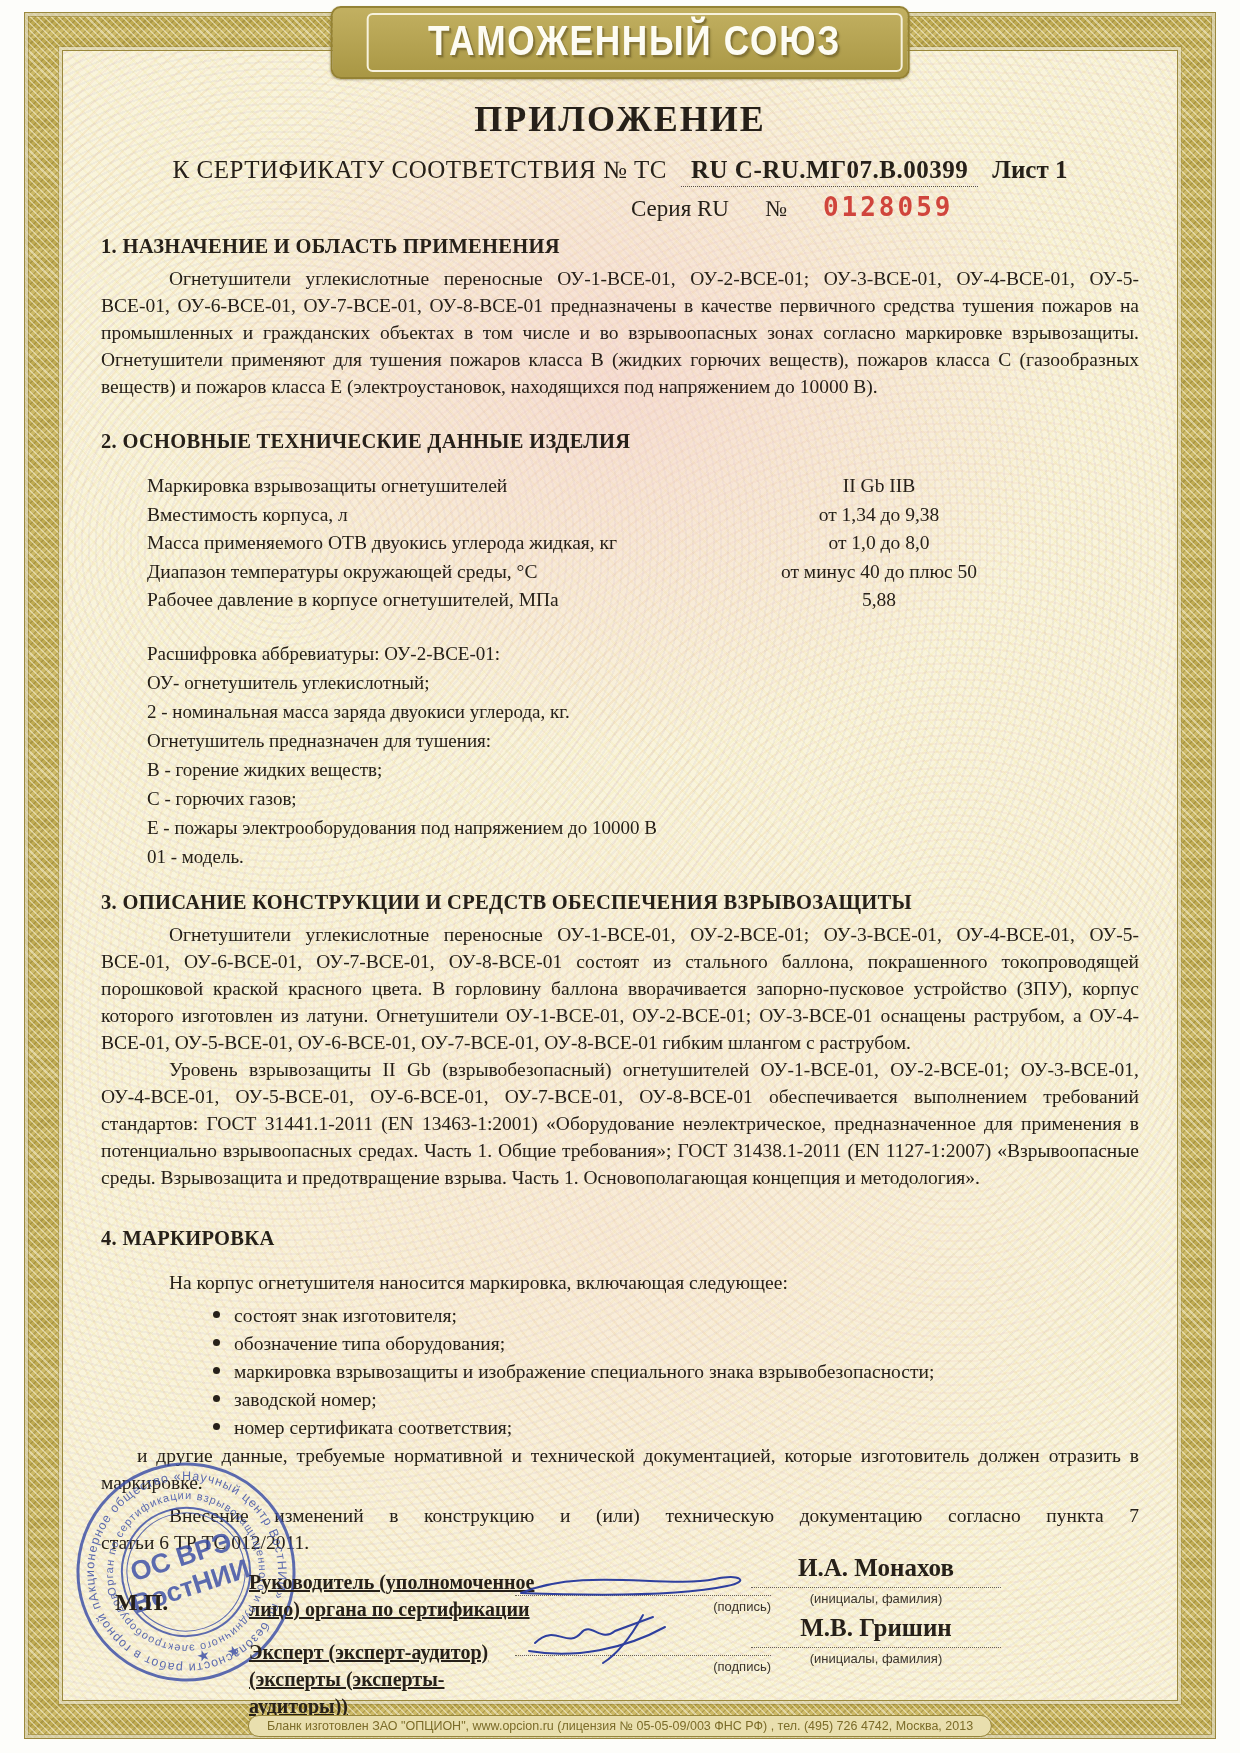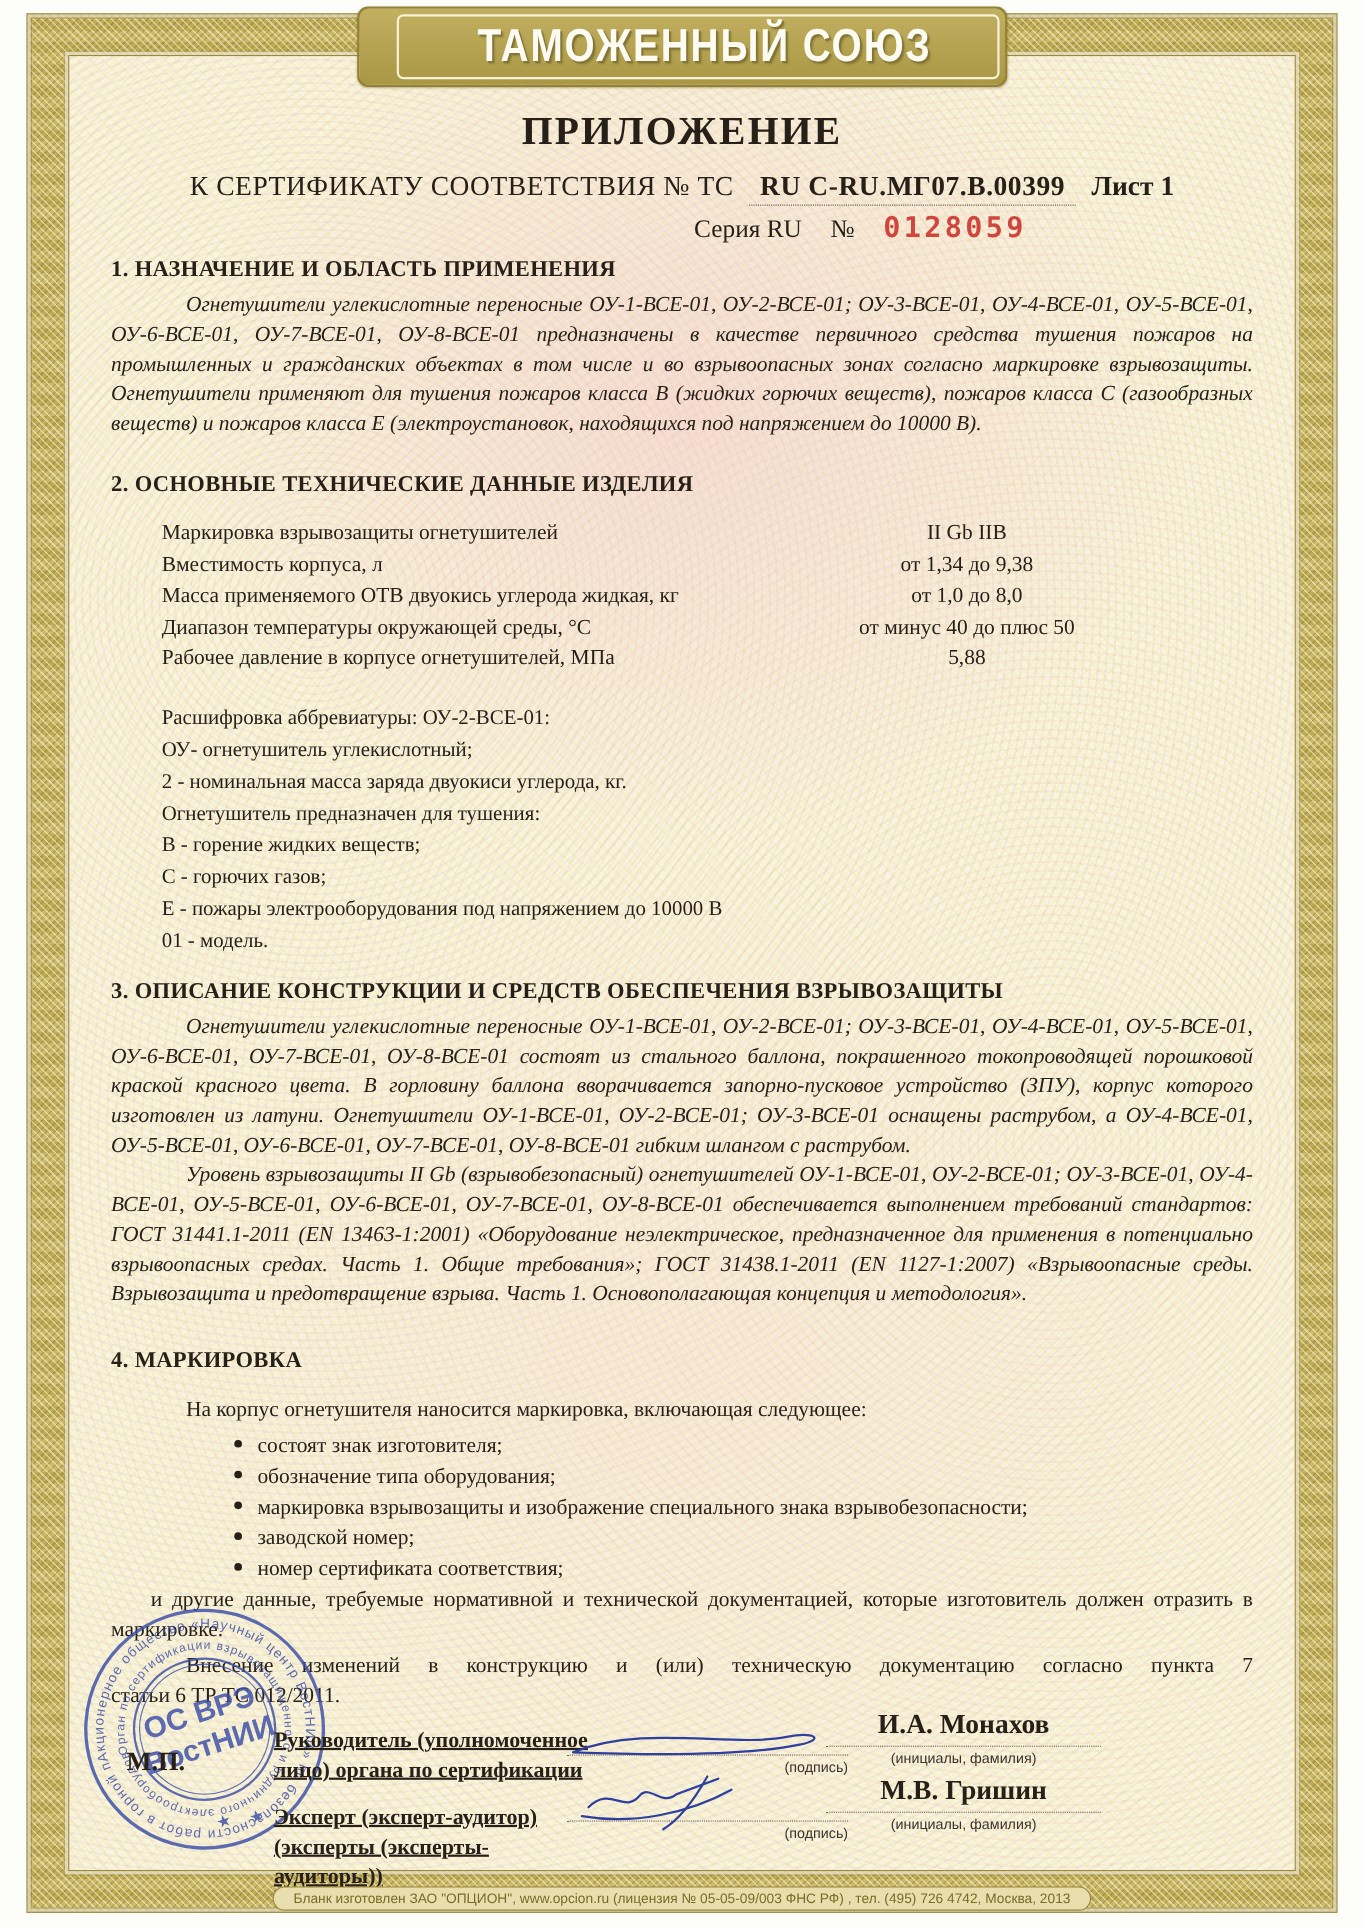--- a/index.html
+++ b/index.html
@@ -38,21 +38,21 @@
   
   .banner{
     position:absolute;top:6px;left:50%;transform:translateX(-50%);
     background:linear-gradient(#c2b061,#a99744);
     border:2px solid #948234;border-radius:10px;
     padding:5px;z-index:5;
     box-shadow:0 1px 2px rgba(90,75,25,.4);
   }
   .banner-in{
     border:2px solid #f7f2dd;border-radius:6px;
-    padding:4px 20px 7px 32px;
+    padding:4px 20px 7px 20px;
     margin-left:29px;
   }
   .banner-text{
     display:inline-block;
     font-family:"Liberation Sans", sans-serif;
     font-weight:bold;font-size:42px;line-height:44px;letter-spacing:2px;
     color:#fdfcf3;
     transform:scaleX(.84);transform-origin:center;
     text-shadow:2px 2px 0 #857536, 3px 3px 2px rgba(60,50,10,.25);
     white-space:nowrap;
@@ -63,32 +63,32 @@
     font-size:36px;font-weight:bold;letter-spacing:2px;line-height:40px;
   }
   .cert-line{
     margin-top:16px;display:flex;justify-content:center;align-items:baseline;gap:14px;
     font-size:25px;line-height:30px;white-space:nowrap;
   }
   .cert-prefix{letter-spacing:.5px;}
   .cert-num{font-weight:bold;border-bottom:1.5px dotted #5a524a;padding:0 10px 1px 10px;letter-spacing:.5px;}
   .cert-sheet{font-weight:bold;}
   .series-line{
-    margin-top:6px;margin-left:530px;display:flex;align-items:baseline;gap:26px;
+    margin-top:6px;margin-left:530px;display:flex;align-items:baseline;gap:36px;
     font-size:23px;line-height:28px;
   }
   .serial{
     font-family:"DejaVu Sans Mono", monospace;
     font-size:26px;letter-spacing:3px;color:#d0453c;font-weight:bold;
   }
   .sec-head{
     text-align:left;font-weight:bold;font-size:20.5px;line-height:26px;letter-spacing:.3px;
   }
   .para{
-    font-size:19.5px;line-height:27px;text-align:justify;text-indent:68px;font-style:italic;
+    font-size:19.5px;line-height:27px;text-align:justify;text-indent:68px;
   }
   .mt6{margin-top:6px}.mt10{margin-top:10px}
   .mt18{margin-top:18px}.mt24{margin-top:24px}.mt28{margin-top:28px}.mt34{margin-top:34px}
   
   .spec-row{display:flex;align-items:baseline;font-size:19.5px;line-height:28.5px;}
   .spec-label{flex:1;padding-left:46px;}
   .spec-value{width:300px;margin-right:110px;text-align:center;flex:none;}
   .abbrev-line{font-size:19px;line-height:29px;padding-left:46px;}
   
   .lead{font-size:19.5px;line-height:27px;text-indent:68px;}

